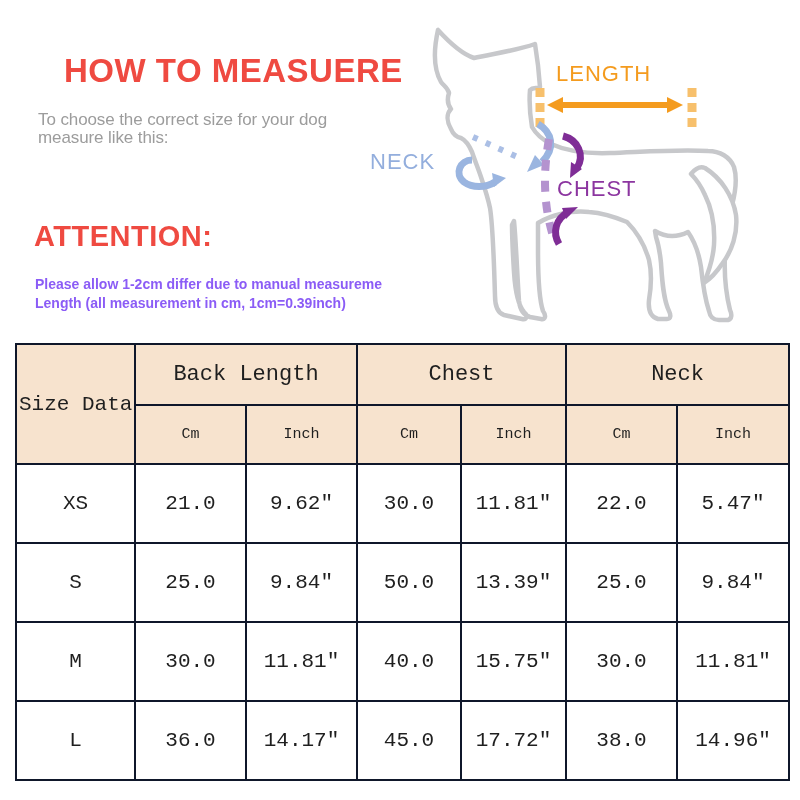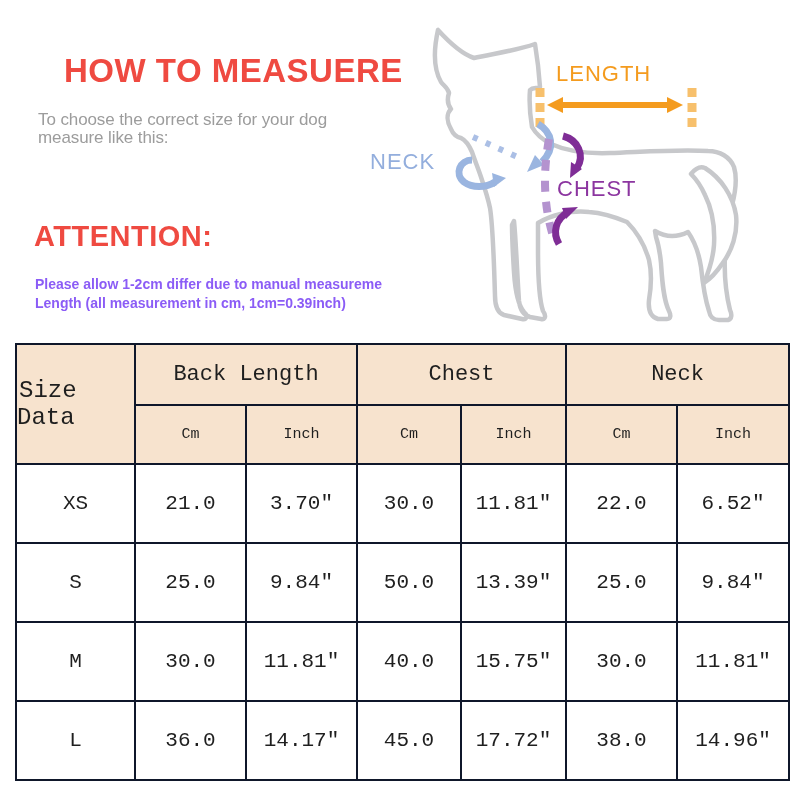--- a/index.html
+++ b/index.html
@@ -48,21 +48,21 @@
   .size-table tr.group-row td{height:59px;}
   .size-table tr.unit-row td{height:57px;font-size:15px;}
   .size-table tr.data-row td{height:77px;}
   td.corner{
     background-color:#f7e3ce;
     background-image:linear-gradient(to bottom right,
       rgba(0,0,0,0) calc(50% - 1px), #2e2e2e calc(50% - 1px),
       #2e2e2e calc(50% + 1px), rgba(0,0,0,0) calc(50% + 1px));
     text-align:left;
   }
-  td.corner .corner-text{padding-left:2px;font-size:24px;}
+  td.corner .corner-text{padding-left:2px;font-size:21px;}
 </style>
 </head>
 <body>
 
 <div class="canvas">
 
   <div class="page-title" style="color:#ef4a41">HOW TO MEASUERE</div>
 
   <div class="subtitle">
     <div>To choose the correct size for your dog</div>
@@ -159,25 +159,25 @@
       <td class="hd">Cm</td>
       <td class="hd">Inch</td>
       <td class="hd">Cm</td>
       <td class="hd">Inch</td>
       <td class="hd">Cm</td>
       <td class="hd">Inch</td>
     </tr>
     <tr class="data-row">
       <td>XS</td>
       <td>21.0</td>
-      <td>3.70″</td>
+      <td>9.62″</td>
       <td>30.0</td>
       <td>11.81″</td>
       <td>22.0</td>
-      <td>6.52″</td>
+      <td>5.47″</td>
     </tr>
     <tr class="data-row">
       <td>S</td>
       <td>25.0</td>
       <td>9.84″</td>
       <td>50.0</td>
       <td>13.39″</td>
       <td>25.0</td>
       <td>9.84″</td>
     </tr>

